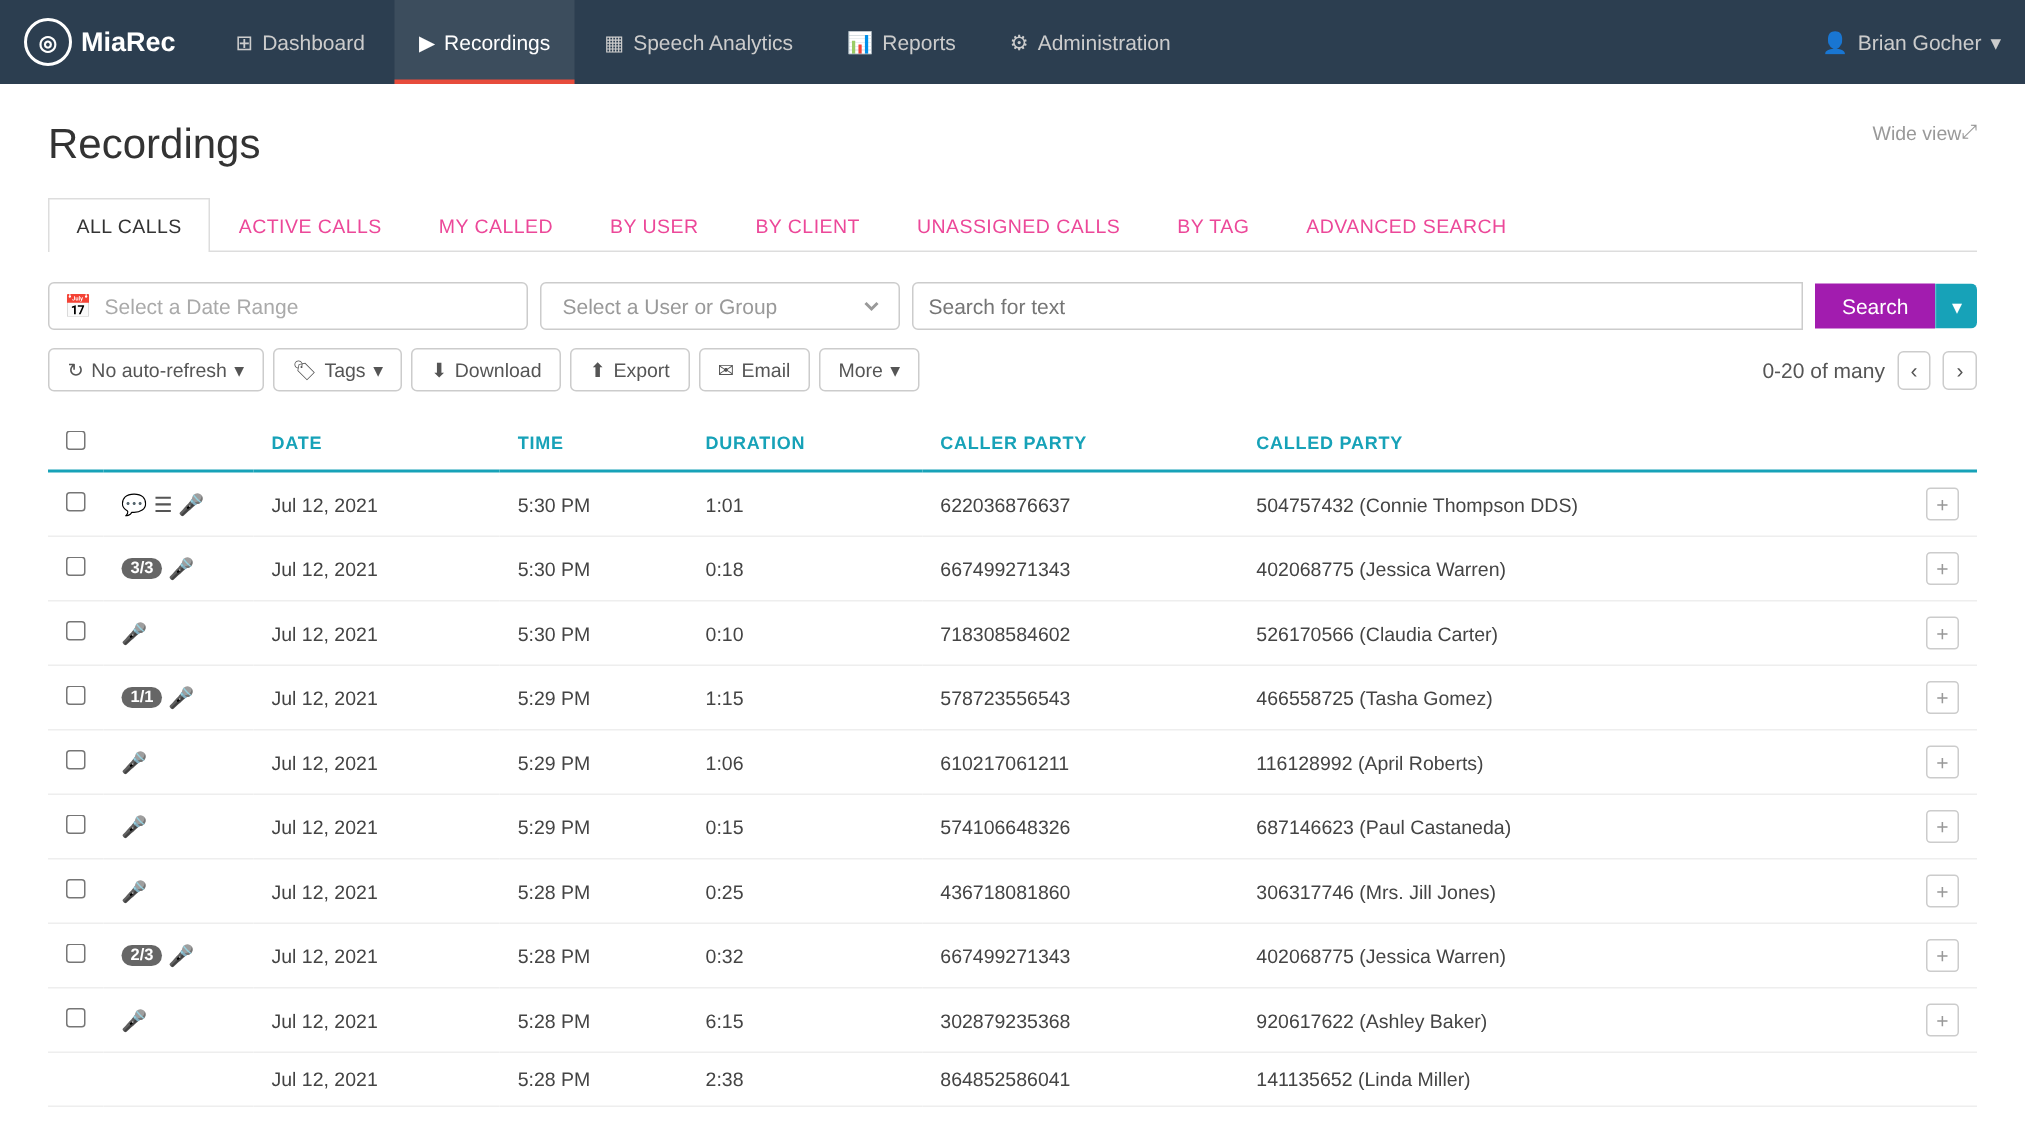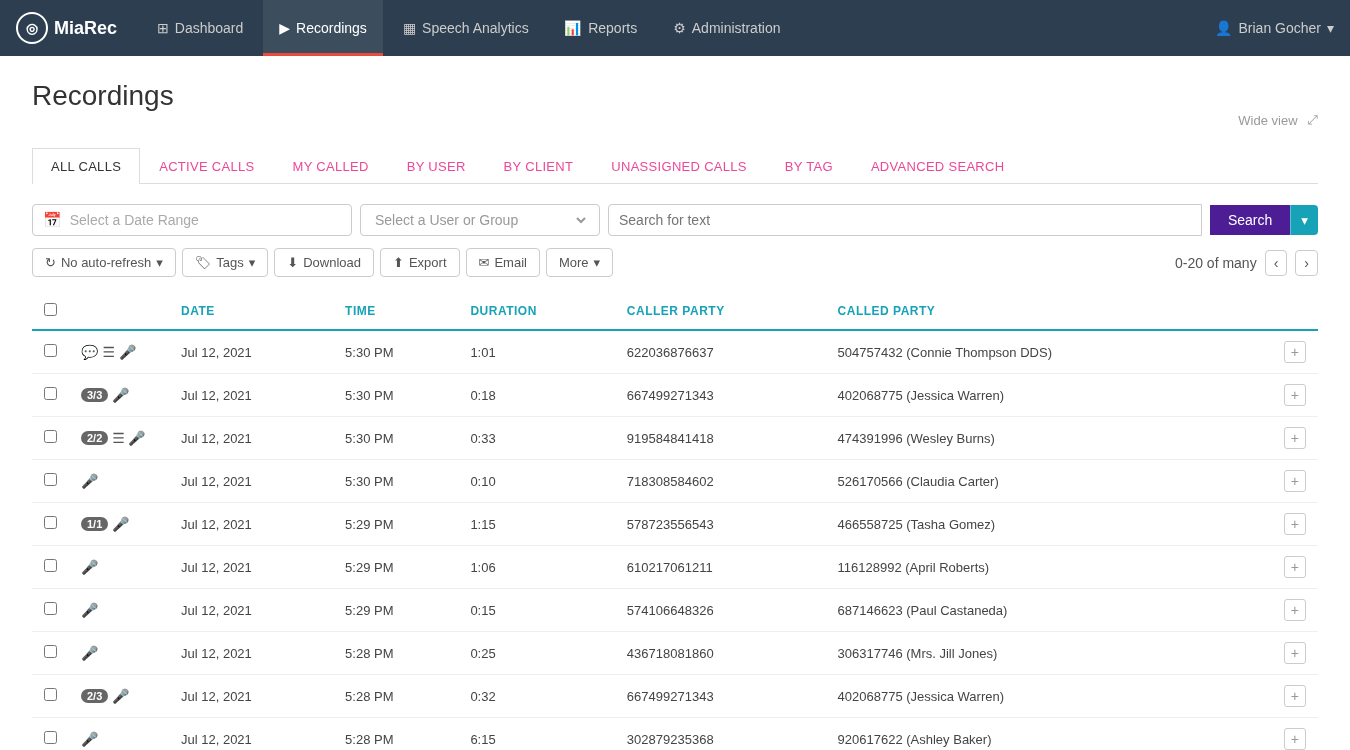--- a/index.html
+++ b/index.html
@@ -69,21 +69,21 @@
 
     
     .page-content { background: #fff; min-height: calc(100vh - 56px); padding: 24px 32px; }
     .page-header {
       display: flex;
       justify-content: space-between;
       align-items: flex-start;
       margin-bottom: 20px;
     }
     .page-title { font-size: 28px; font-weight: 300; color: #333; }
-    .wide-view { font-size: 13px; color: #999; cursor: pointer; display: flex; align-items: center; gap: 10px; margin-top: 32px; }
+    .wide-view { font-size: 13px; color: #999; cursor: pointer; display: flex; align-items: center; gap: 0; }
 
     
     .tabs-bar {
       display: flex;
       border-bottom: 1px solid #ddd;
       margin-bottom: 20px;
     }
     .tab {
       padding: 10px 18px;
       font-size: 13px;
@@ -139,21 +139,21 @@
       flex: 1;
       border: 1px solid #ccc;
       border-radius: 4px 0 0 4px;
       padding: 7px 10px;
       font-size: 14px;
       outline: none;
       color: #999;
     }
     .search-btn-group { display: flex; }
     .search-btn {
-      background: #4c1d95;
+      background: #a21caf;
       color: #fff;
       border: none;
       padding: 7px 18px;
       font-size: 14px;
       cursor: pointer;
       border-radius: 0;
     }
     .search-btn-caret {
       background: #17a2b8;
       color: #fff;
@@ -413,38 +413,20 @@
           <td>667499271343</td>
           <td>402068775 (Jessica Warren)</td>
           <td>
             <button class="expand-btn">+</button>
           </td>
         </tr>
         <tr>
           <td class="check-col"><input type="checkbox" style=""></td>
           <td>
             <div class="row-icons">
-              <span class="badge">2/2</span>
-              <span class="list-icon">☰</span>
-              <span class="mic-icon">🎤</span>
-            </div>
-          </td>
-          <td>Jul 12, 2021</td>
-          <td>5:30 PM</td>
-          <td>0:33</td>
-          <td>919584841418</td>
-          <td>474391996 (Wesley Burns)</td>
-          <td>
-            <button class="expand-btn">+</button>
-          </td>
-        </tr>
-        <tr>
-          <td class="check-col"><input type="checkbox" style=""></td>
-          <td>
-            <div class="row-icons">
               <span class="mic-icon">🎤</span>
             </div>
           </td>
           <td>Jul 12, 2021</td>
           <td>5:30 PM</td>
           <td>0:10</td>
           <td>718308584602</td>
           <td>526170566 (Claudia Carter)</td>
           <td>
             <button class="expand-btn">+</button>

